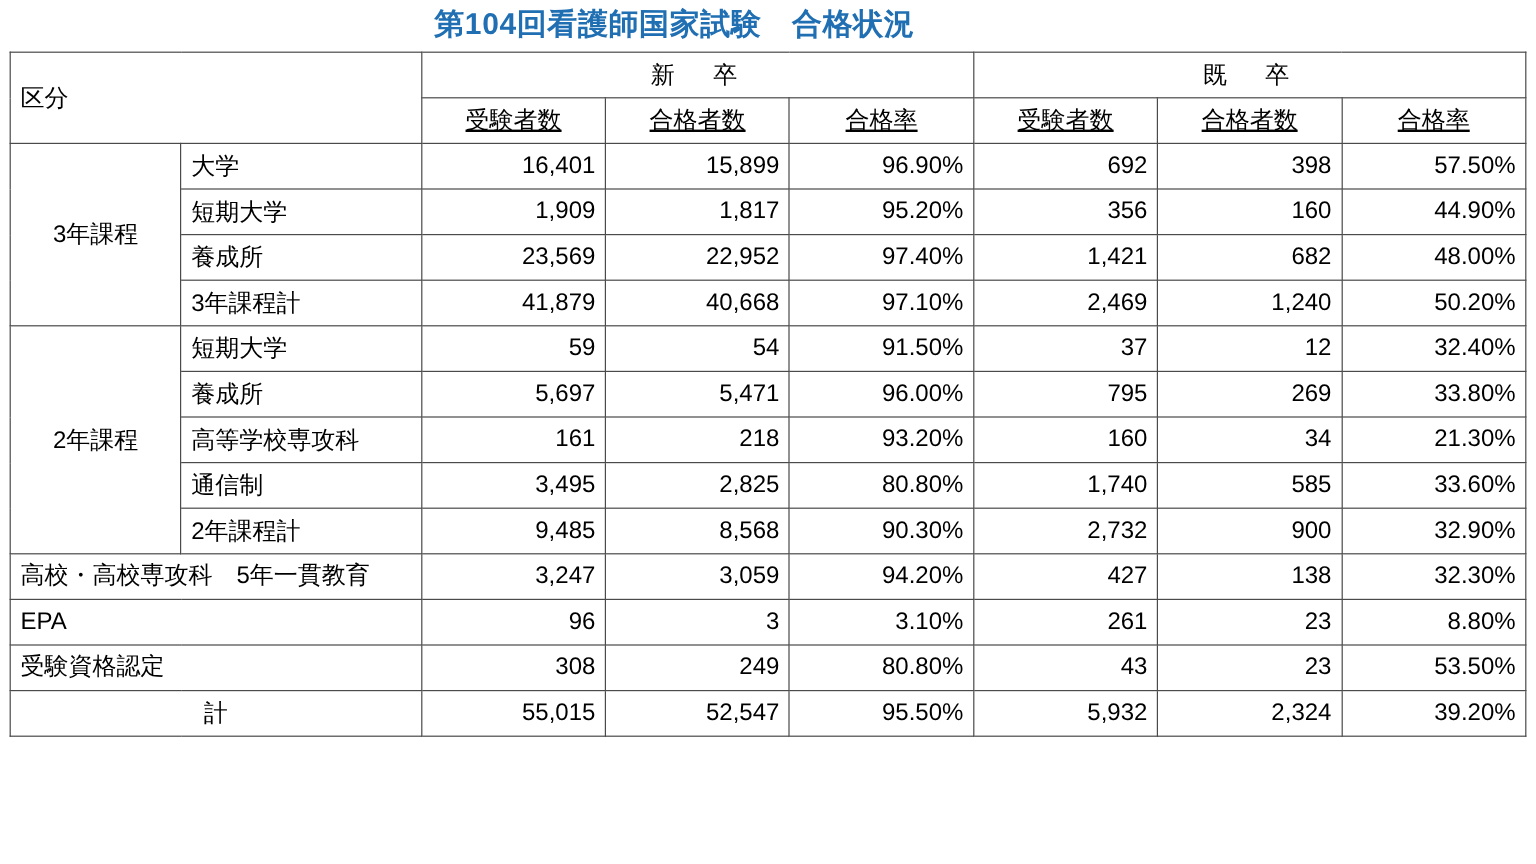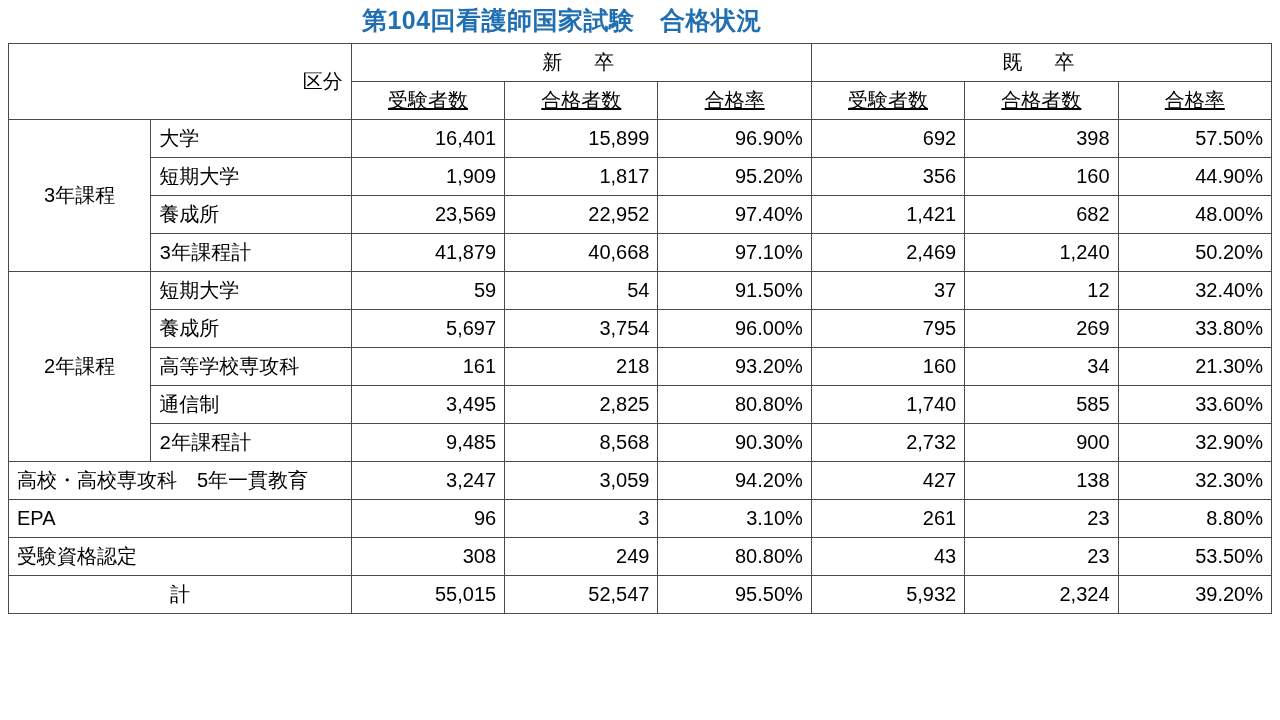--- a/index.html
+++ b/index.html
@@ -40,23 +40,23 @@
     border: 1px solid #4a4a4a;
     font-size: 20px;
     font-weight: normal;
     padding: 2px 8px;
     height: 38px;
     box-sizing: border-box;
     background: #ffffff;
   }
   .hdr-group { text-align: center; letter-spacing: 6px; }
   .hdr-sub { text-align: center; font-size: 19px; text-decoration: underline; }
-  .kubun { text-align: right; margin-left: 44px; }
+  .kubun { text-align: left; margin-left: 44px; }
   .rowgroup { text-align: center; vertical-align: middle; }
-  .subname { text-align: left; font-family: Liberation Mono, monospace; }
+  .subname { text-align: left; }
   .num { text-align: right; font-size: 21px; }
   .wide-label {
     text-align: left;
     line-height: 1.15;
     font-size: 20px;
     margin-top: 32px;
   }
   .total-label { text-align: center; }
   
   col.c-group { width: 142px; }
@@ -142,21 +142,21 @@
         <td class="num">59</td>
         <td class="num">54</td>
         <td class="num">91.50%</td>
         <td class="num">37</td>
         <td class="num">12</td>
         <td class="num">32.40%</td>
       </tr>
       <tr>
         <td class="subname">養成所</td>
         <td class="num">5,697</td>
-        <td class="num">3,754</td>
+        <td class="num">5,471</td>
         <td class="num">96.00%</td>
         <td class="num">795</td>
         <td class="num">269</td>
         <td class="num">33.80%</td>
       </tr>
       <tr>
         <td class="subname">高等学校専攻科</td>
         <td class="num">161</td>
         <td class="num">218</td>
         <td class="num">93.20%</td>

